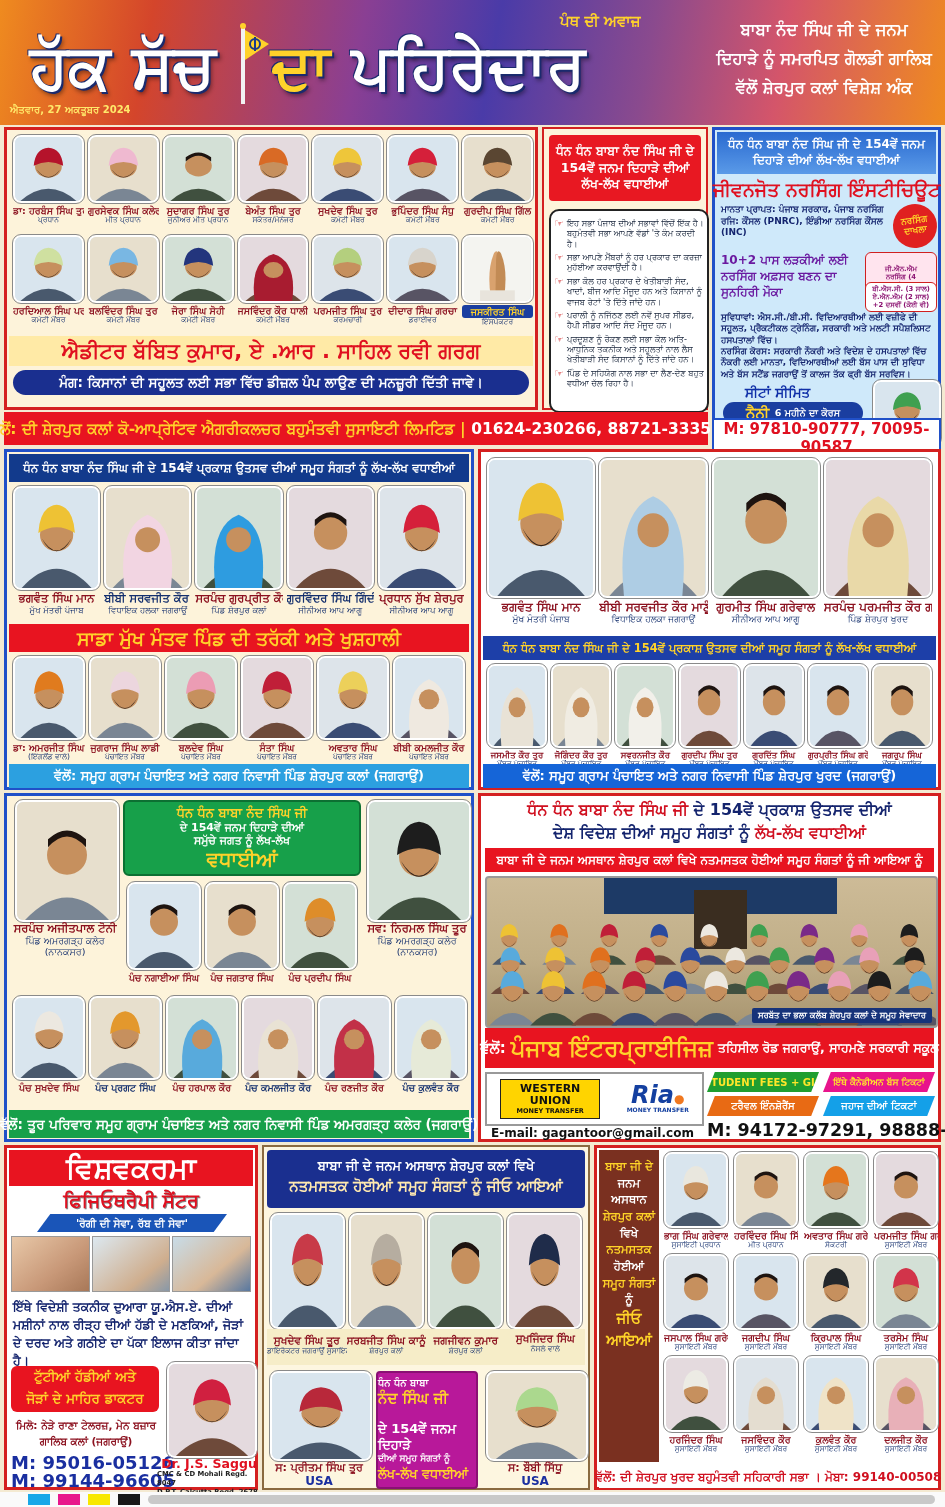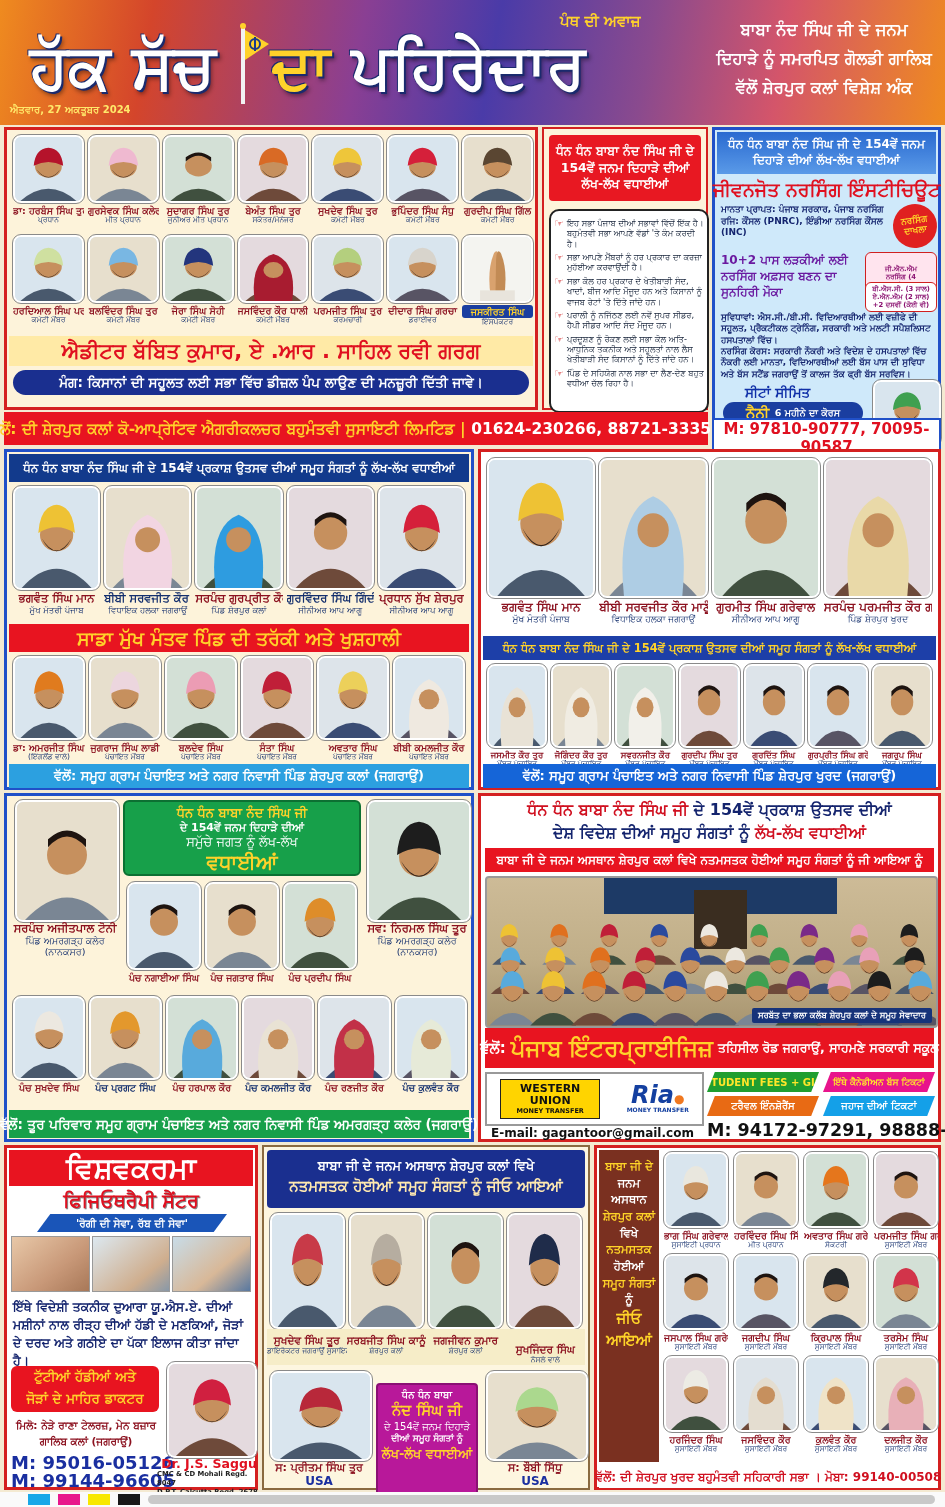--- a/index.html
+++ b/index.html
@@ -607,21 +607,21 @@
           <div class="prole">ਮੈਂਬਰ ਪੰਚਾਇਤ</div>
         </div>
       </div>
     <div class="abs band" style="left:2px;top:312px;width:453px;height:24px;background:#1565d8;color:#fff;font-size:13px;white-space:nowrap">ਵੱਲੋਂ: ਸਮੂਹ ਗ੍ਰਾਮ ਪੰਚਾਇਤ ਅਤੇ ਨਗਰ ਨਿਵਾਸੀ ਪਿੰਡ ਸ਼ੇਰਪੁਰ ਖੁਰਦ (ਜਗਰਾਉਂ)</div>
   </div>
 
   <div class="blk bB" style="left:4px;top:793px;width:470px;height:349px;background:#fdf3da">
     <div class="abs" style="left:116px;top:4px;width:238px;height:76px;background:#17a04a;border:2px solid #0c7032;border-radius:6px;text-align:center;box-sizing:border-box;padding-top:3px">
       <div style="color:#ffd22a;font-weight:bold;font-size:13px">ਧੰਨ ਧੰਨ ਬਾਬਾ ਨੰਦ ਸਿੰਘ ਜੀ</div>
       <div style="color:#fff;font-weight:bold;font-size:11px">ਦੇ 154ਵੇਂ ਜਨਮ ਦਿਹਾੜੇ ਦੀਆਂ</div>
-      <div style="color:#fff;font-weight:normal;font-size:13px">ਸਮੁੱਚੇ ਜਗਤ ਨੂੰ ਲੱਖ-ਲੱਖ</div>
+      <div style="color:#fff;font-weight:bold;font-size:11px">ਸਮੁੱਚੇ ਜਗਤ ਨੂੰ ਲੱਖ-ਲੱਖ</div>
       <div style="color:#ffd22a;font-weight:bold;font-size:20px">ਵਧਾਈਆਂ</div>
     </div>
     <div class="abs photo" id="am-sarpanch" style="left:8px;top:4px;width:100px;height:118px">
         <svg viewBox="0 0 100 120" preserveAspectRatio="none">
           <rect width="100" height="120" fill="#e7dfcd"></rect>
           <path d="M8 120 Q50 74 92 120 Z" fill="#7a8694"></path>
           <circle cx="50" cy="54" r="20" fill="#c6905e"></circle>
       <path d="M31 46 Q50 24 69 46 L69 38 Q50 20 31 38 Z" fill="#1e1410"></path>
         </svg>
       </div>
@@ -1059,42 +1059,42 @@
           <div class="prole" style="font-size:7.5px">ਡਾਇਰੈਕਟਰ ਜਗਰਾਉਂ ਸੁਸਾਇਟੀ</div>
         </div>
         <div style="flex: 1 1 0%; text-align: center; padding-top: 3px; min-width: 0px;">
           <div class="pname" style="font-size:10.5px">ਸਰਬਜੀਤ ਸਿੰਘ ਕਾਨੂੰਗੋ</div>
           <div class="prole" style="font-size:7.5px">ਸ਼ੇਰਪੁਰ ਕਲਾਂ</div>
         </div>
         <div style="flex: 1 1 0%; text-align: center; padding-top: 3px; min-width: 0px;">
           <div class="pname" style="font-size:10.5px">ਜਗਜੀਵਨ ਕੁਮਾਰ</div>
           <div class="prole" style="font-size:7.5px">ਸ਼ੇਰਪੁਰ ਕਲਾਂ</div>
         </div>
-        <div style="flex: 1 1 0%; text-align: center; padding-top: 12px; min-width: 0px;">
+        <div style="flex: 1 1 0%; text-align: center; padding-top: 1px; min-width: 0px;">
           <div class="pname" style="font-size:10.5px">ਸੁਖਜਿੰਦਰ ਸਿੰਘ</div>
           <div class="prole" style="font-size:7.5px">ਨੈਸਲੇ ਵਾਲੇ</div>
         </div>
       </div>
     <div class="abs photo" id="usa-left" style="left:6px;top:224px;width:98px;height:86px">
         <svg viewBox="0 0 100 120" preserveAspectRatio="none">
           <rect width="100" height="120" fill="#d9e5ee"></rect>
           <path d="M8 120 Q50 74 92 120 Z" fill="#49596d"></path>
           <circle cx="50" cy="56" r="20" fill="#c6905e"></circle>
     <path d="M32 60 Q50 90 68 60 Q60 76 50 76 Q40 76 32 60 Z" fill="#30221a"></path>
     <path d="M28 54 Q30 22 50 20 Q70 22 72 54 Q50 40 28 54 Z" fill="#b8283a"></path>
         </svg>
       </div>
     <div class="abs" style="left:2px;top:312px;width:106px;text-align:center">
       <div class="pname" style="font-size:11px">ਸ: ਪ੍ਰੀਤਮ ਸਿੰਘ ਤੂਰ</div>
       <div style="color:#1a2fa0;font-weight:bold;font-size:12px">USA</div>
     </div>
-    <div class="abs" style="left:112px;top:236px;width:102px;height:118px;background:#b8189a;border:2px solid #8a1074;border-radius:4px;text-align:center;box-sizing:border-box;padding-top:4px">
+    <div class="abs" style="left:112px;top:224px;width:102px;height:118px;background:#b8189a;border:2px solid #8a1074;border-radius:4px;box-sizing:border-box;padding-top:4px">
       <div style="color:#fff;font-weight:bold;font-size:10px">ਧੰਨ ਧੰਨ ਬਾਬਾ</div>
       <div style="color:#ffd22a;font-weight:bold;font-size:15px">ਨੰਦ ਸਿੰਘ ਜੀ</div>
-      <div style="color:#fff;font-weight:normal;font-size:10px;margin-top:2px">ਦੇ 154ਵੇਂ ਜਨਮ ਦਿਹਾੜੇ</div>
+      <div style="color:#fff;font-weight:bold;font-size:13px;margin-top:14px">ਦੇ 154ਵੇਂ ਜਨਮ ਦਿਹਾੜੇ</div>
       <div style="color:#fff;font-weight:bold;font-size:9px">ਦੀਆਂ ਸਮੂਹ ਸੰਗਤਾਂ ਨੂੰ</div>
       <div style="color:#ffd22a;font-weight:bold;font-size:13px;margin-top:2px">ਲੱਖ-ਲੱਖ ਵਧਾਈਆਂ</div>
     </div>
     <div class="abs photo" id="usa-right" style="left:222px;top:224px;width:98px;height:86px">
         <svg viewBox="0 0 100 120" preserveAspectRatio="none">
           <rect width="100" height="120" fill="#e7dfcd"></rect>
           <path d="M8 120 Q50 74 92 120 Z" fill="#7a8694"></path>
           <circle cx="50" cy="56" r="20" fill="#c6905e"></circle>
     <path d="M32 60 Q50 90 68 60 Q60 76 50 76 Q40 76 32 60 Z" fill="#30221a"></path>
     <path d="M28 54 Q30 22 50 20 Q70 22 72 54 Q50 40 28 54 Z" fill="#abd88e"></path>

